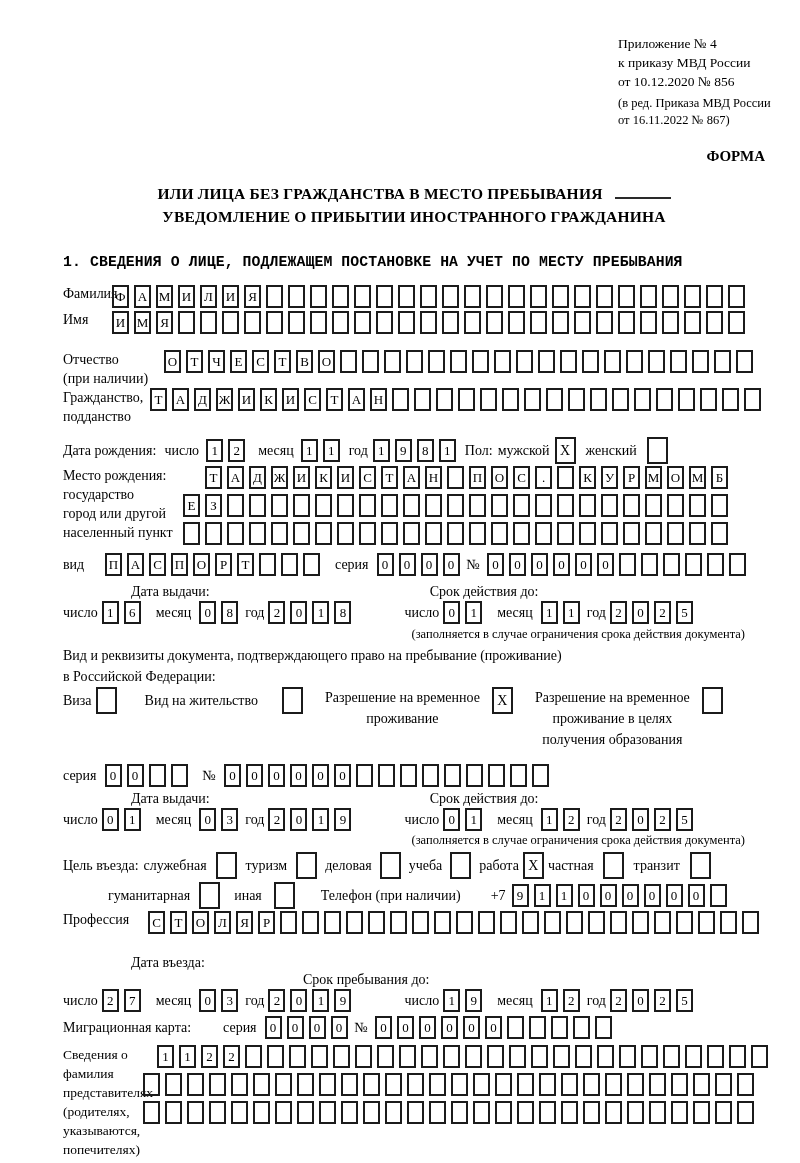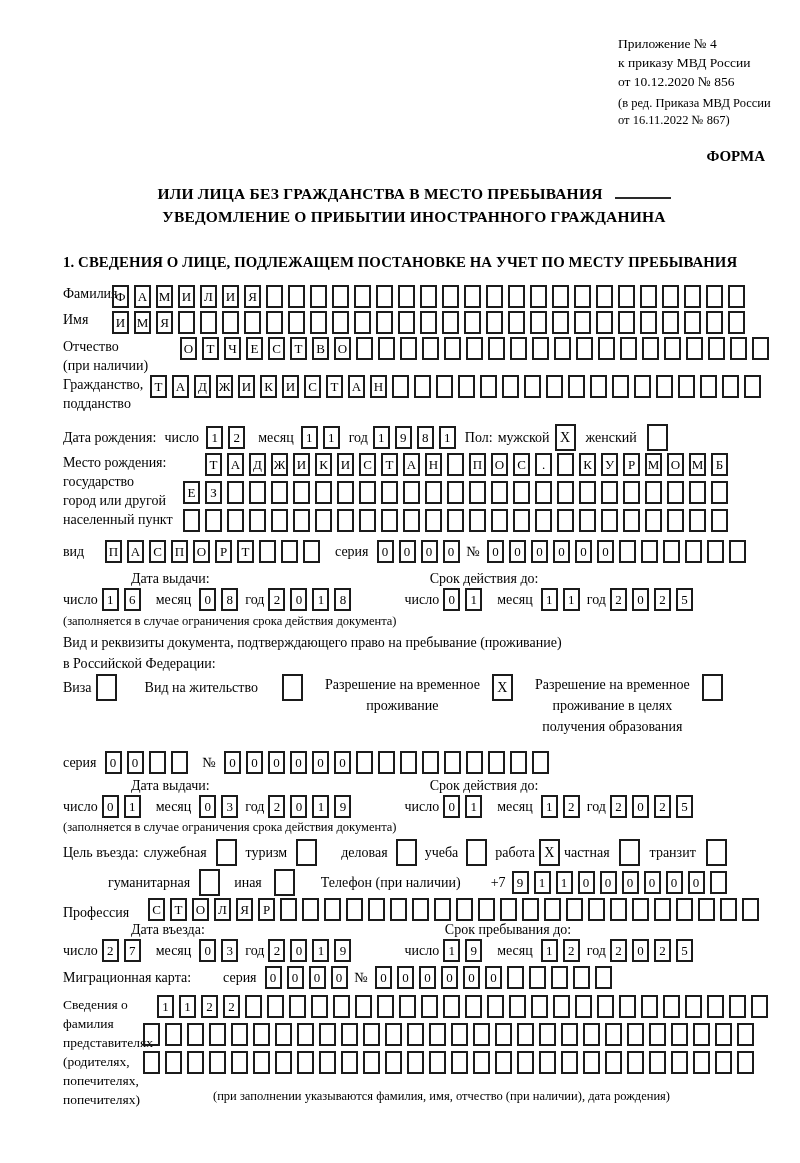--- a/index.html
+++ b/index.html
@@ -9,36 +9,36 @@
     box-sizing:border-box;padding:34px 35px 20px 63px;
     position:relative;overflow:hidden;font-size:14px;line-height:1.25;
   }
   
   .appendix{margin-left:555px;width:180px;font-size:13.5px;line-height:19px;}
   .amendment{margin-left:555px;width:185px;font-size:12.5px;line-height:17px;margin-top:4px;}
   .forma{text-align:right;font-weight:bold;font-size:15px;margin-top:18px;line-height:19px;}
   
   .title{text-align:center;font-weight:bold;font-size:15.5px;line-height:23px;margin-top:16px;letter-spacing:.2px;}
   .blankline{display:inline-block;width:56px;border-bottom:2px solid #2a2a2a;margin-left:12px;}
-  .sec-heading{font-weight:bold;font-size:14.8px;line-height:19px;margin-top:25px;letter-spacing:.1px;}
+  .sec-heading{font-weight:bold;font-size:14.8px;line-height:19px;margin-top:25px;letter-spacing:.1px;font-family:Liberation Mono, monospace;}
   
   .row{display:flex;align-items:flex-start;white-space:nowrap;}
   .lbl{flex:none;}
   .cells{display:flex;flex:none;}
   .cb{
     box-sizing:border-box;flex:none;width:17px;height:23px;border:2px solid #1b1b1b;
     margin-right:5px;display:inline-flex;align-items:center;justify-content:center;
     font-size:13px;line-height:1;
   }
   .chk{
     box-sizing:border-box;flex:none;width:21px;height:27px;border:2px solid #1b1b1b;
     display:inline-flex;align-items:center;justify-content:center;font-size:14px;
   }
   .stack{display:inline-flex;flex-direction:column;text-align:center;line-height:21px;}
-  .note-right{text-align:left;padding-right:20px;font-size:12.5px;line-height:16px;}
+  .note-right{text-align:right;padding-right:20px;font-size:12.5px;line-height:16px;}
   .hdr2col{display:flex;font-size:14px;line-height:17px;}
   .mlabel{line-height:19px;}
   .cellrows .cells{margin-bottom:5px;}
 </style>
 </head>
 <body>
 
 <div class="page">
 
   <div class="appendix">
@@ -122,21 +122,21 @@
         <span class="cb"></span>
         <span class="cb"></span>
         <span class="cb"></span>
         <span class="cb"></span>
         <span class="cb"></span>
         <span class="cb"></span>
         <span class="cb"></span>
       </span>
   </div>
 
-  <div class="row" style="margin-top:3px;gap:16px;">
+  <div class="row" style="margin-top:16px;">
     <span class="lbl mlabel" style="width:101px;white-space:normal;">
       <span>Отчество</span><br>
       <span>(при наличии)</span>
     </span>
     <span class="cells">
         <span class="cb">О</span>
         <span class="cb">Т</span>
         <span class="cb">Ч</span>
         <span class="cb">Е</span>
         <span class="cb">С</span>
@@ -494,21 +494,21 @@
   </div>
 
   <div class="note-right" style="margin-top:1px;">(заполняется в случае ограничения срока действия документа)</div>
 
   <div class="row" style="margin-top:4px;align-items:center;">
     <span class="lbl">Цель въезда:</span>
     <span class="lbl" style="margin-left:5px;margin-right:9px;">служебная</span>
     <span class="chk"></span>
     <span class="lbl" style="margin-left:9px;margin-right:9px;">туризм</span>
     <span class="chk"></span>
-    <span class="lbl" style="margin-left:24px;margin-right:8px;">деловая</span>
+    <span class="lbl" style="margin-left:8px;margin-right:8px;">деловая</span>
     <span class="chk"></span>
     <span class="lbl" style="margin-left:8px;margin-right:8px;">учеба</span>
     <span class="chk"></span>
     <span class="lbl" style="margin-left:8px;margin-right:4px;">работа</span>
     <span class="chk">X</span>
     <span class="lbl" style="margin-left:4px;margin-right:9px;">частная</span>
     <span class="chk"></span>
     <span class="lbl" style="margin-left:10px;margin-right:10px;">транзит</span>
     <span class="chk"></span>
   </div>
@@ -527,21 +527,21 @@
         <span class="cb">0</span>
         <span class="cb">0</span>
         <span class="cb">0</span>
         <span class="cb">0</span>
         <span class="cb">0</span>
         <span class="cb">0</span>
         <span class="cb"></span>
       </span>
   </div>
 
-  <div class="row" style="margin-top:2px;align-items:flex-end;">
+  <div class="row" style="margin-top:2px;align-items:flex-start;">
     <span class="lbl" style="width:85px;">Профессия</span>
     <span class="cells">
         <span class="cb">С</span>
         <span class="cb">Т</span>
         <span class="cb">О</span>
         <span class="cb">Л</span>
         <span class="cb">Я</span>
         <span class="cb">Р</span>
         <span class="cb"></span>
         <span class="cb"></span>
@@ -561,21 +561,21 @@
         <span class="cb"></span>
         <span class="cb"></span>
         <span class="cb"></span>
         <span class="cb"></span>
         <span class="cb"></span>
         <span class="cb"></span>
         <span class="cb"></span>
       </span>
   </div>
 
-  <div class="hdr2col" style="margin-top:0;">
+  <div class="hdr2col" style="margin-top:20px;flex-direction:column;">
     <span style="margin-left:68px;">Дата въезда:</span>
     <span style="margin-left:240px;">Срок пребывания до:</span>
   </div>
 
   <div class="row" style="margin-top:1px;align-items:center;">
     <span class="lbl" style="margin-right:4px;">число</span>
     <span class="cells">
         <span class="cb">2</span>
         <span class="cb">7</span>
       </span>
@@ -634,21 +634,21 @@
         <span class="cb"></span>
       </span>
   </div>
 
   <div class="row cellrows" style="margin-top:6px;">
     <span class="lbl mlabel" style="width:80px;white-space:normal;font-size:13.5px;">
       <span>Сведения о</span><br>
       <span>фамилия</span><br>
       <span>представителях</span><br>
       <span>(родителях,</span><br>
-      <span>попечителях,</span><br>
+      <span>указываются,</span><br>
       <span>попечителях)</span>
     </span>
     <span style="display:flex;flex-direction:column;">
       <span class="cells" style="margin-left:14px;">
           <span class="cb">1</span>
           <span class="cb">1</span>
           <span class="cb">2</span>
           <span class="cb">2</span>
           <span class="cb"></span>
           <span class="cb"></span>
@@ -728,17 +728,16 @@
           <span class="cb"></span>
           <span class="cb"></span>
           <span class="cb"></span>
           <span class="cb"></span>
           <span class="cb"></span>
           <span class="cb"></span>
           <span class="cb"></span>
           <span class="cb"></span>
           <span class="cb"></span>
         </span>
-      <span style="font-size:12.5px;margin-top:10px;margin-left:70px;white-space:nowrap;">(при заполнении указываются фамилия, имя, отчество (при наличии), дата рождения)</span>
     </span>
   </div>
 
 </div>
 
 </body></html>

